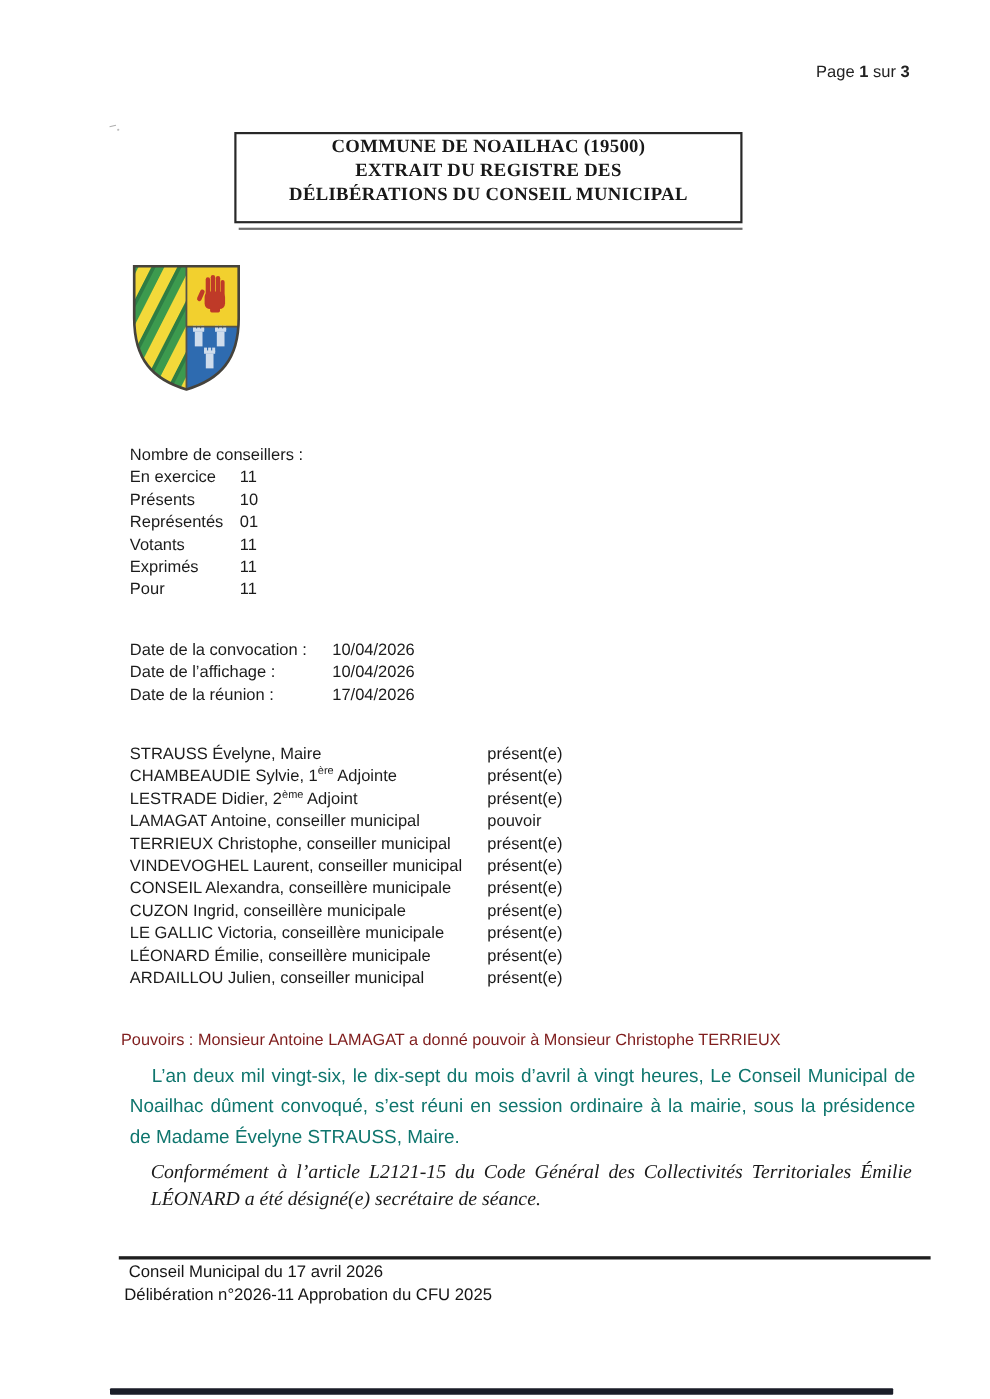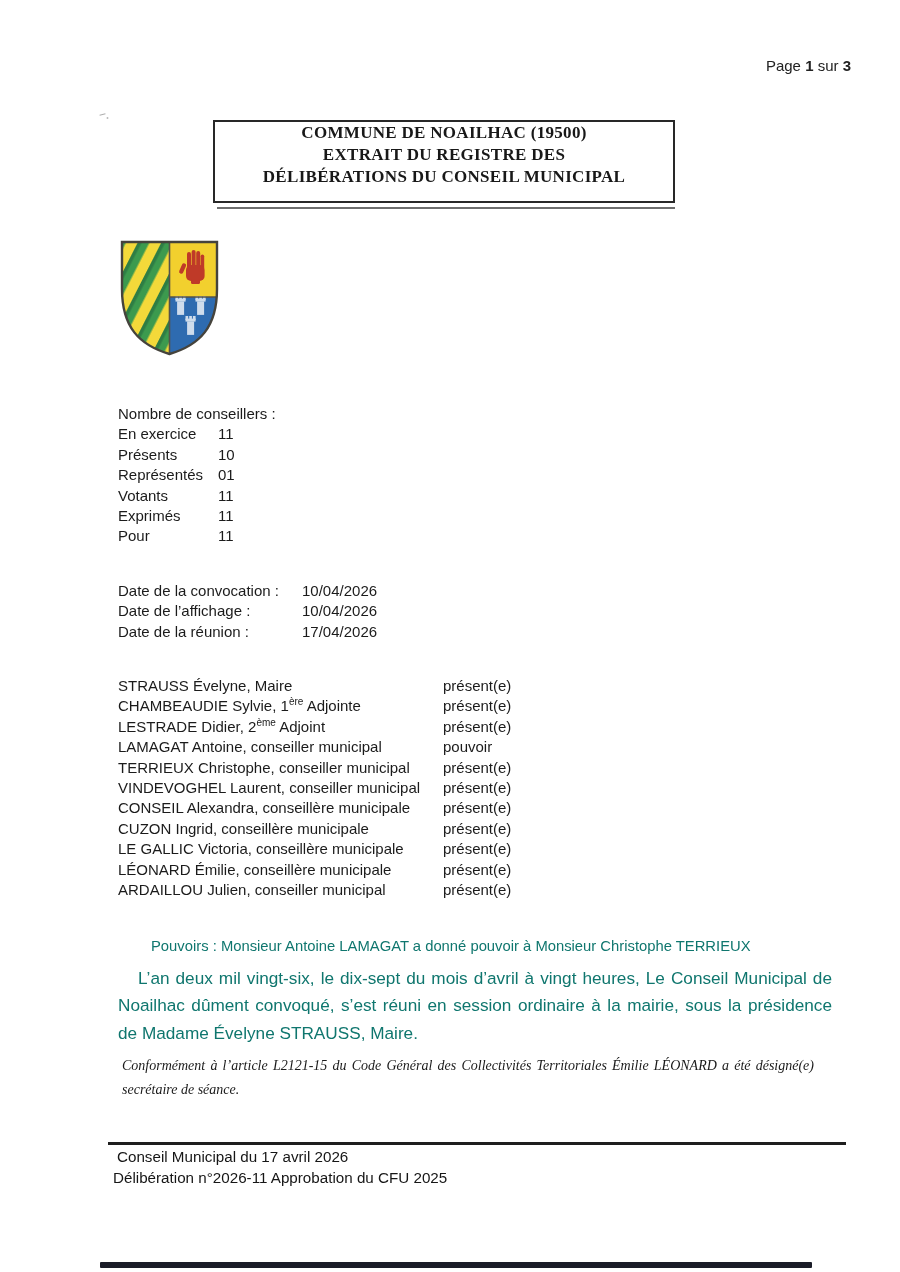--- a/index.html
+++ b/index.html
@@ -3,21 +3,21 @@
 <meta charset="utf-8">
 <style>
   html,body{margin:0;padding:0;background:#e8e8e8;}
   .page{
     position:relative;width:900px;height:1272px;margin:0 auto;
     background:#ffffff;overflow:hidden;
     font-family:"Liberation Sans",sans-serif;color:#1b1b1b;
   }
   
   .page-number{position:absolute;top:57px;left:0;width:827px;text-align:right;
-    font-size:15px;color:#222;padding-left:24px;}
+    font-size:15px;color:#222;}
   .page-number b{font-weight:700;}
   
   .title-box{position:absolute;left:213px;top:120px;width:458px;height:79px;
     border:2px solid #282828;text-align:center;
     font-family:"Liberation Serif",serif;font-weight:700;font-size:17px;
     line-height:22px;color:#181818;letter-spacing:.3px;
     display:flex;flex-direction:column;justify-content:flex-start;}
   .title-shadow{position:absolute;left:217px;top:207px;width:458px;height:2px;
     background:#3c3c3c;opacity:.75;}
   .speck{position:absolute;left:100px;top:114px;width:6px;height:4px;
@@ -30,28 +30,28 @@
   .counters{position:absolute;left:118px;top:404px;font-size:15px;line-height:20.4px;}
   .counters .row span.lbl{display:inline-block;width:100px;}
   
   .dates{position:absolute;left:118px;top:581px;font-size:15px;line-height:20.4px;}
   .dates .row span.lbl{display:inline-block;width:184px;}
   
   .members{position:absolute;left:118px;top:676px;font-size:15px;line-height:20.4px;}
   .members .row span.name{display:inline-block;width:325px;}
   .members sup{font-size:10px;line-height:0;}
   
-  .pouvoirs{position:absolute;left:110px;top:938px;font-size:14.8px;color:#0f766e;margin-left:41px;}
+  .pouvoirs{position:absolute;left:110px;top:938px;font-size:14.8px;color:#7f1d1d;}
   
   .para-main{position:absolute;left:118px;top:965px;width:714px;
     font-family:Liberation Sans, sans-serif;font-size:17.2px;line-height:27.4px;
     text-align:justify;text-indent:20px;color:#0f766e;}
-  .para-italic{position:absolute;left:122px;top:1054px;width:692px;
+  .para-italic{position:absolute;left:137px;top:1054px;width:692px;
     font-family:"Liberation Serif",serif;font-style:italic;
-    font-size:14px;line-height:23.6px;text-align:justify;color:#1a1a1a;}
+    font-size:18px;line-height:23.6px;text-align:justify;color:#1a1a1a;}
   
   .footer-rule{position:absolute;left:108px;top:1142px;width:738px;height:2.5px;
     background:#1e1e1e;}
   .footer-text{position:absolute;left:113px;top:1147px;font-size:15.2px;
     line-height:20.6px;color:#161616;}
   .footer-text .fline:first-child{padding-left:4px;}
   
   .scan-bar{position:absolute;left:100px;top:1262px;width:712px;height:6px;
     background:#1a1d28;border-radius:1px;}
 </style>

